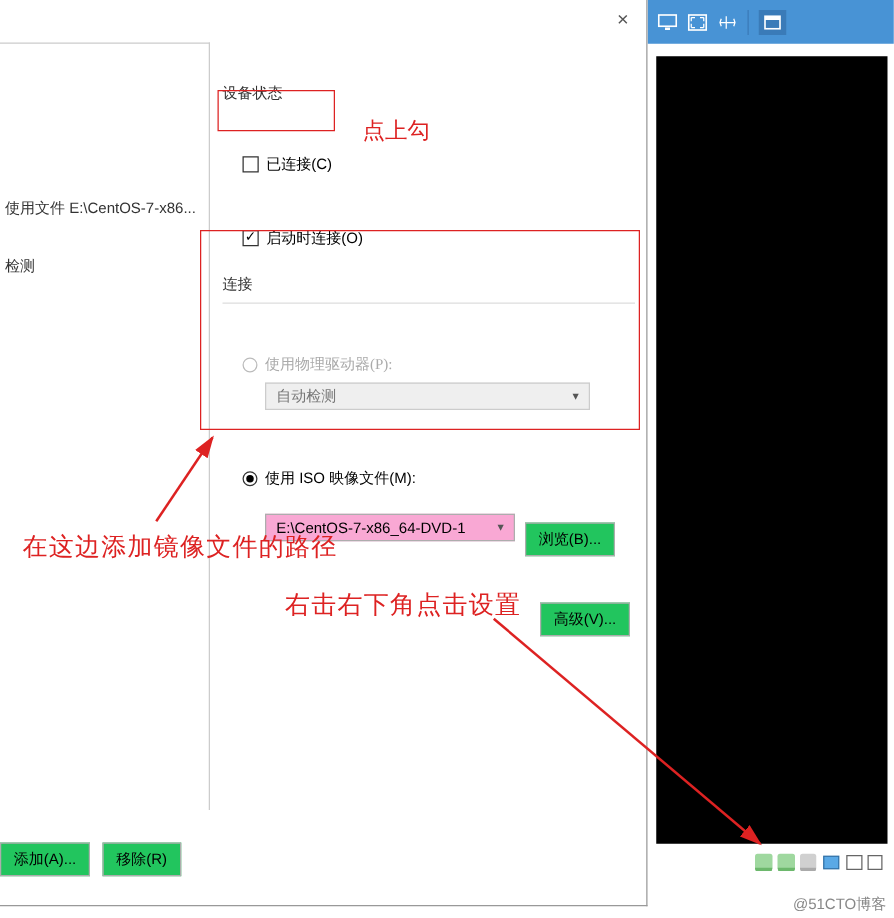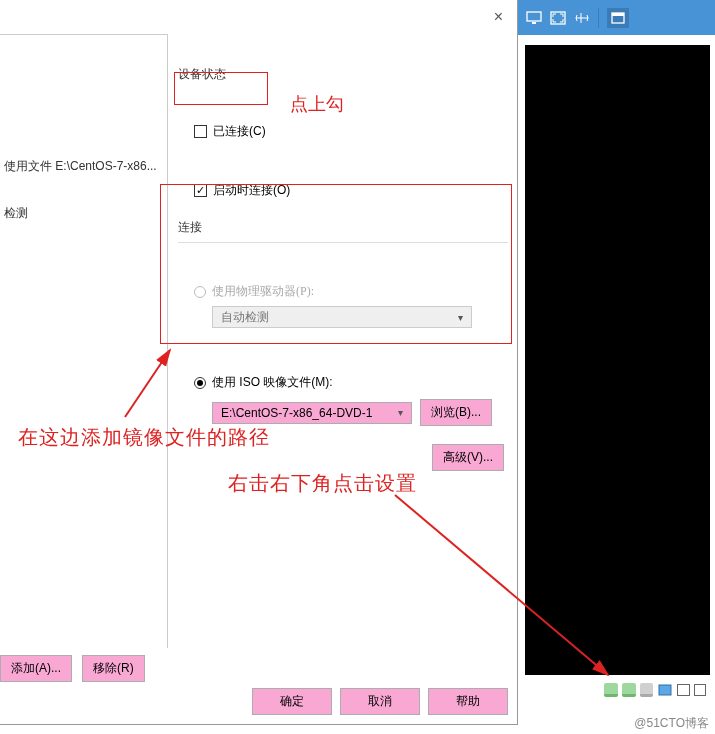--- a/index.html
+++ b/index.html
@@ -74,26 +74,27 @@
     left: 0; top: 4px;
     width: 168px;
     height: 614px;
     border-top: 1px solid #ccc;
     border-right: 1px solid #ccc;
     background: #fff;
   }
   .left-items { padding: 120px 6px 0 4px; font-size:12px; color:#333; }
   .left-items div { padding: 3px 0; white-space: nowrap; overflow:hidden; text-overflow:ellipsis; }
   .btn {
-    background: #f9a8d4;
+    background: #22c55e;
     border: 1px solid #adadad;
     padding: 4px 10px;
     font-size: 12px;
     cursor: pointer;
     font-family: inherit;
+    margin-top: 19px;
   }
   .bottom-left-buttons {
     position: absolute;
     left: 0;
     top: 625px;
     display: flex;
     gap: 10px;
   }
   .bottom-right-buttons {
     position: absolute;
@@ -297,25 +298,20 @@
             <span class="chev">▾</span>
           </div>
           <button class="btn">浏览(B)...</button>
         </div>
         <div class="adv-row">
           <button class="btn">高级(V)...</button>
         </div>
       </div>
     </div>
 
-    <div class="bottom-right-buttons">
-      <button class="btn">确定</button>
-      <button class="btn">取消</button>
-      <button class="btn">帮助</button>
-    </div>
   </div>
 </div>
 
 <div class="red-box box-status"></div>
 <div class="red-box box-conn"></div>
 
 <div class="anno anno-check">点上勾</div>
 <div class="anno anno-path">在这边添加镜像文件的路径</div>
 <div class="anno anno-click">右击右下角点击设置</div>
 

